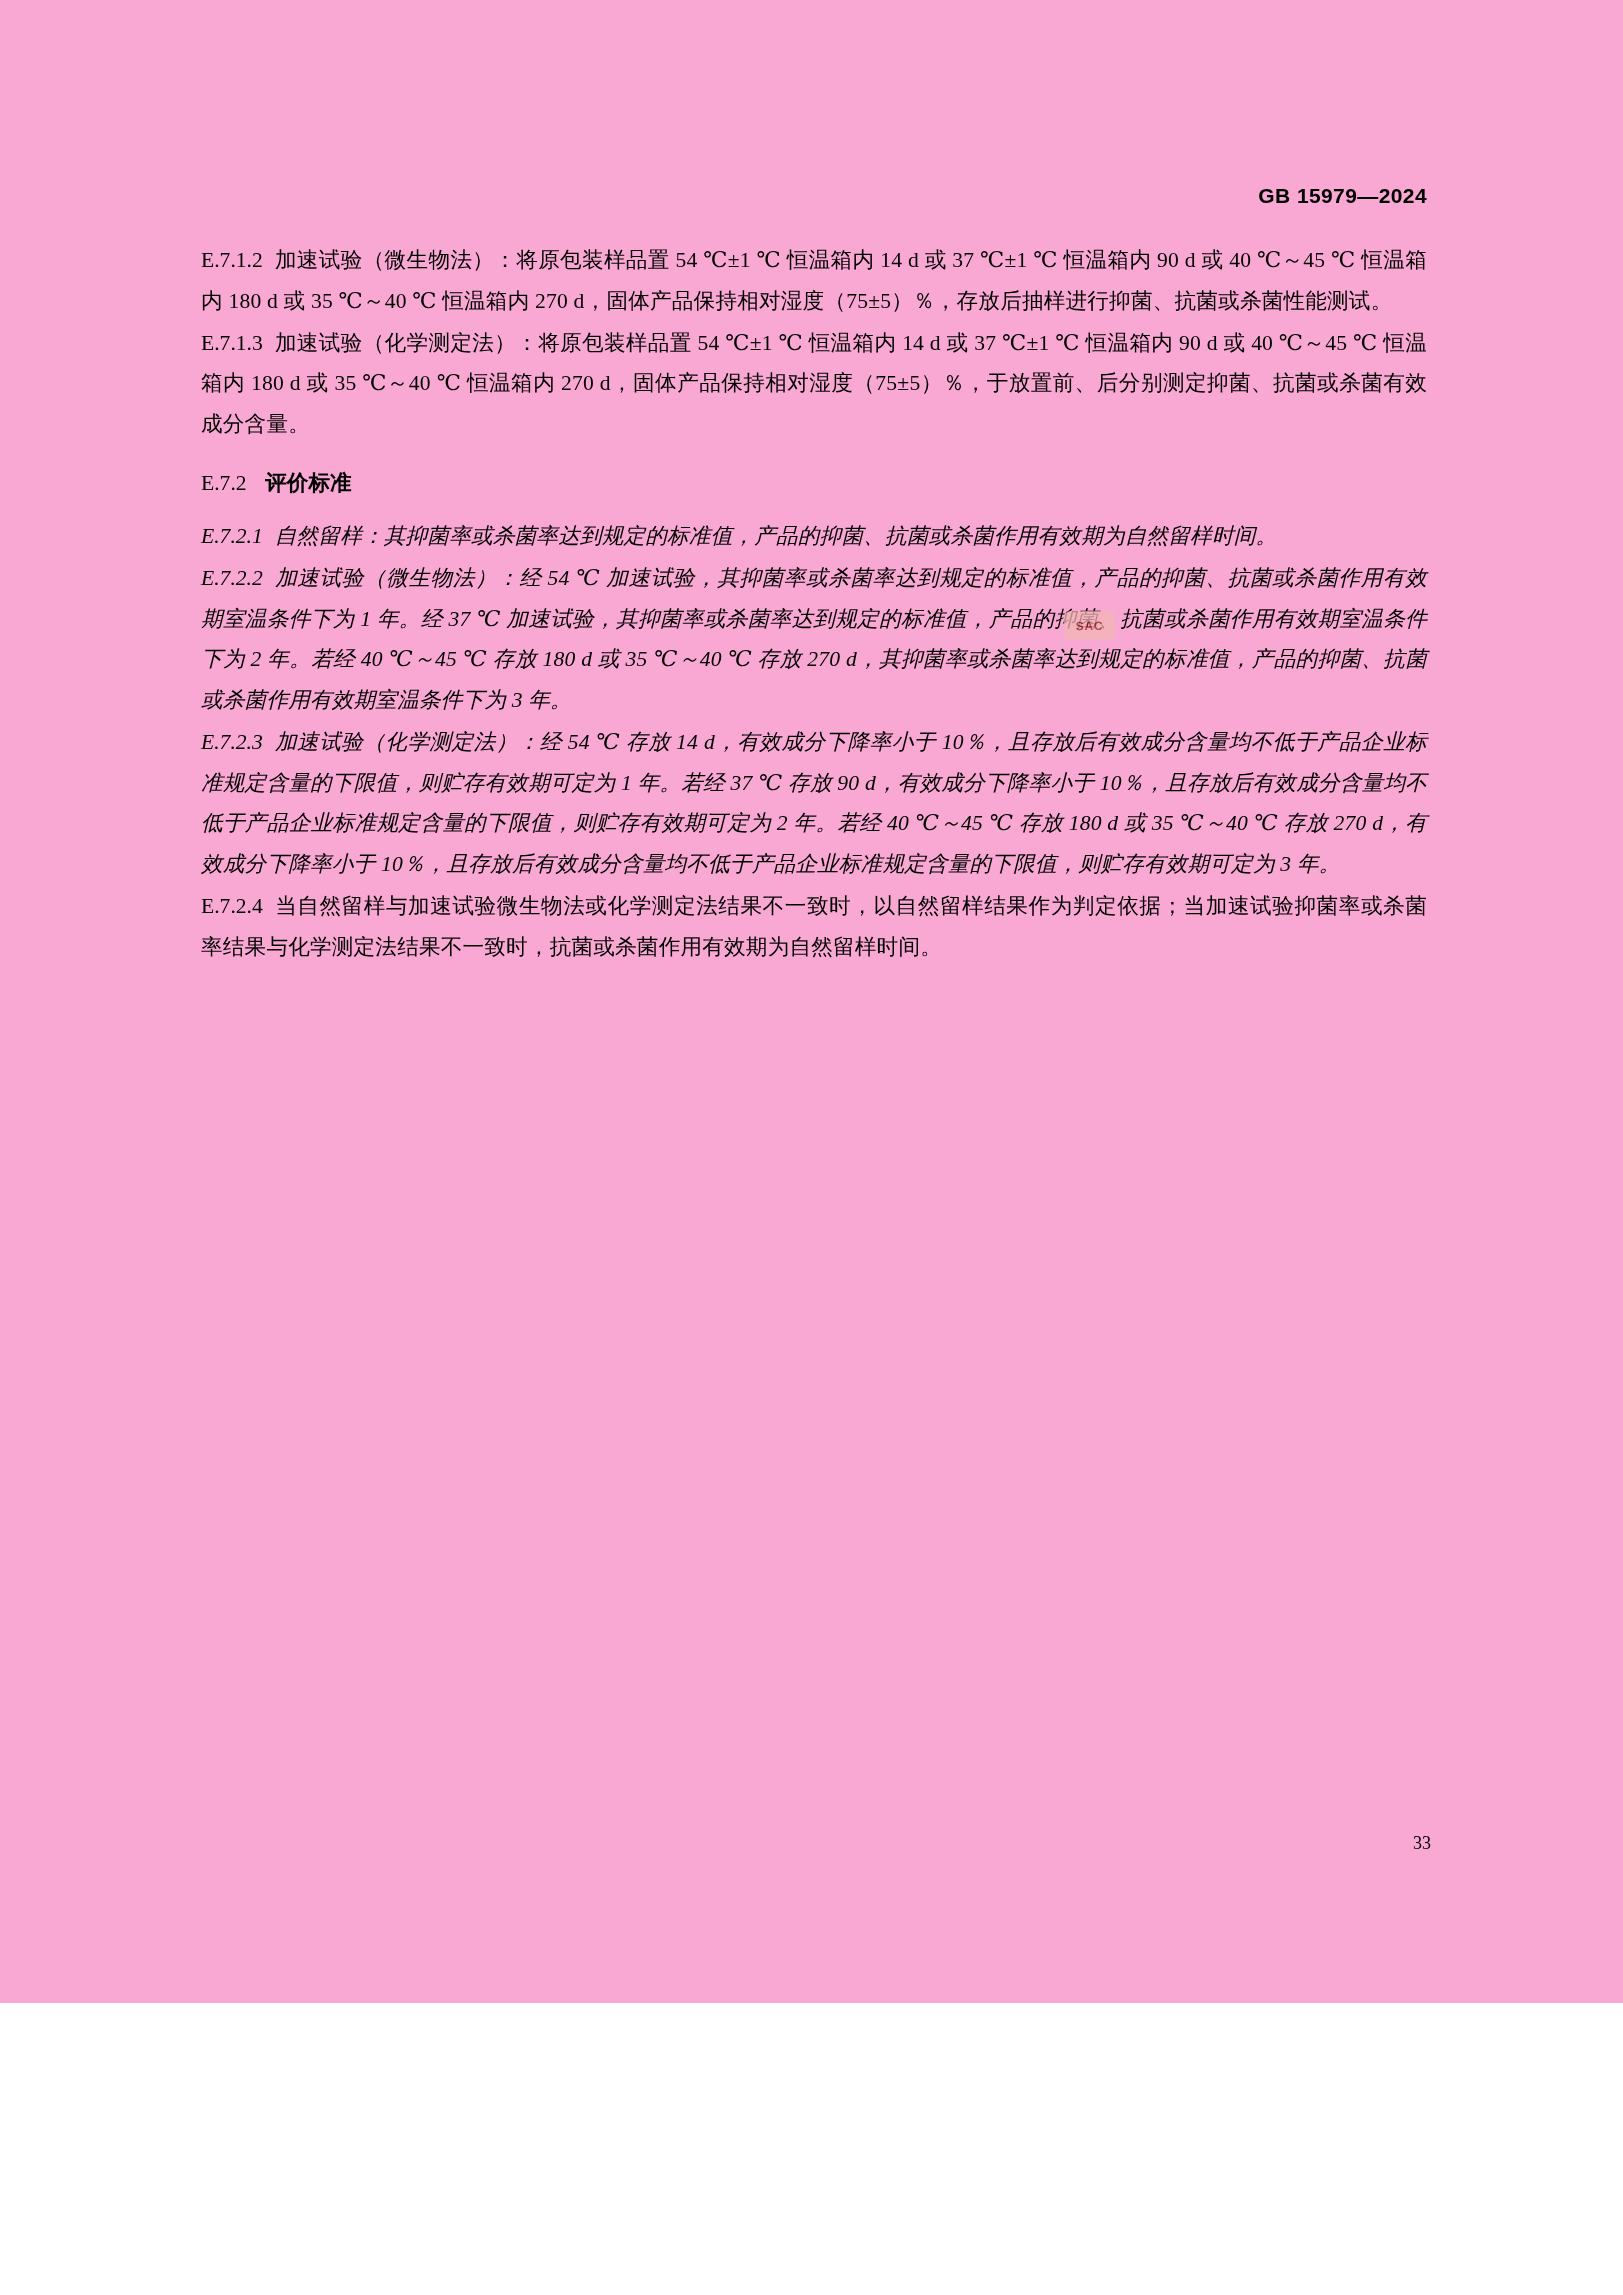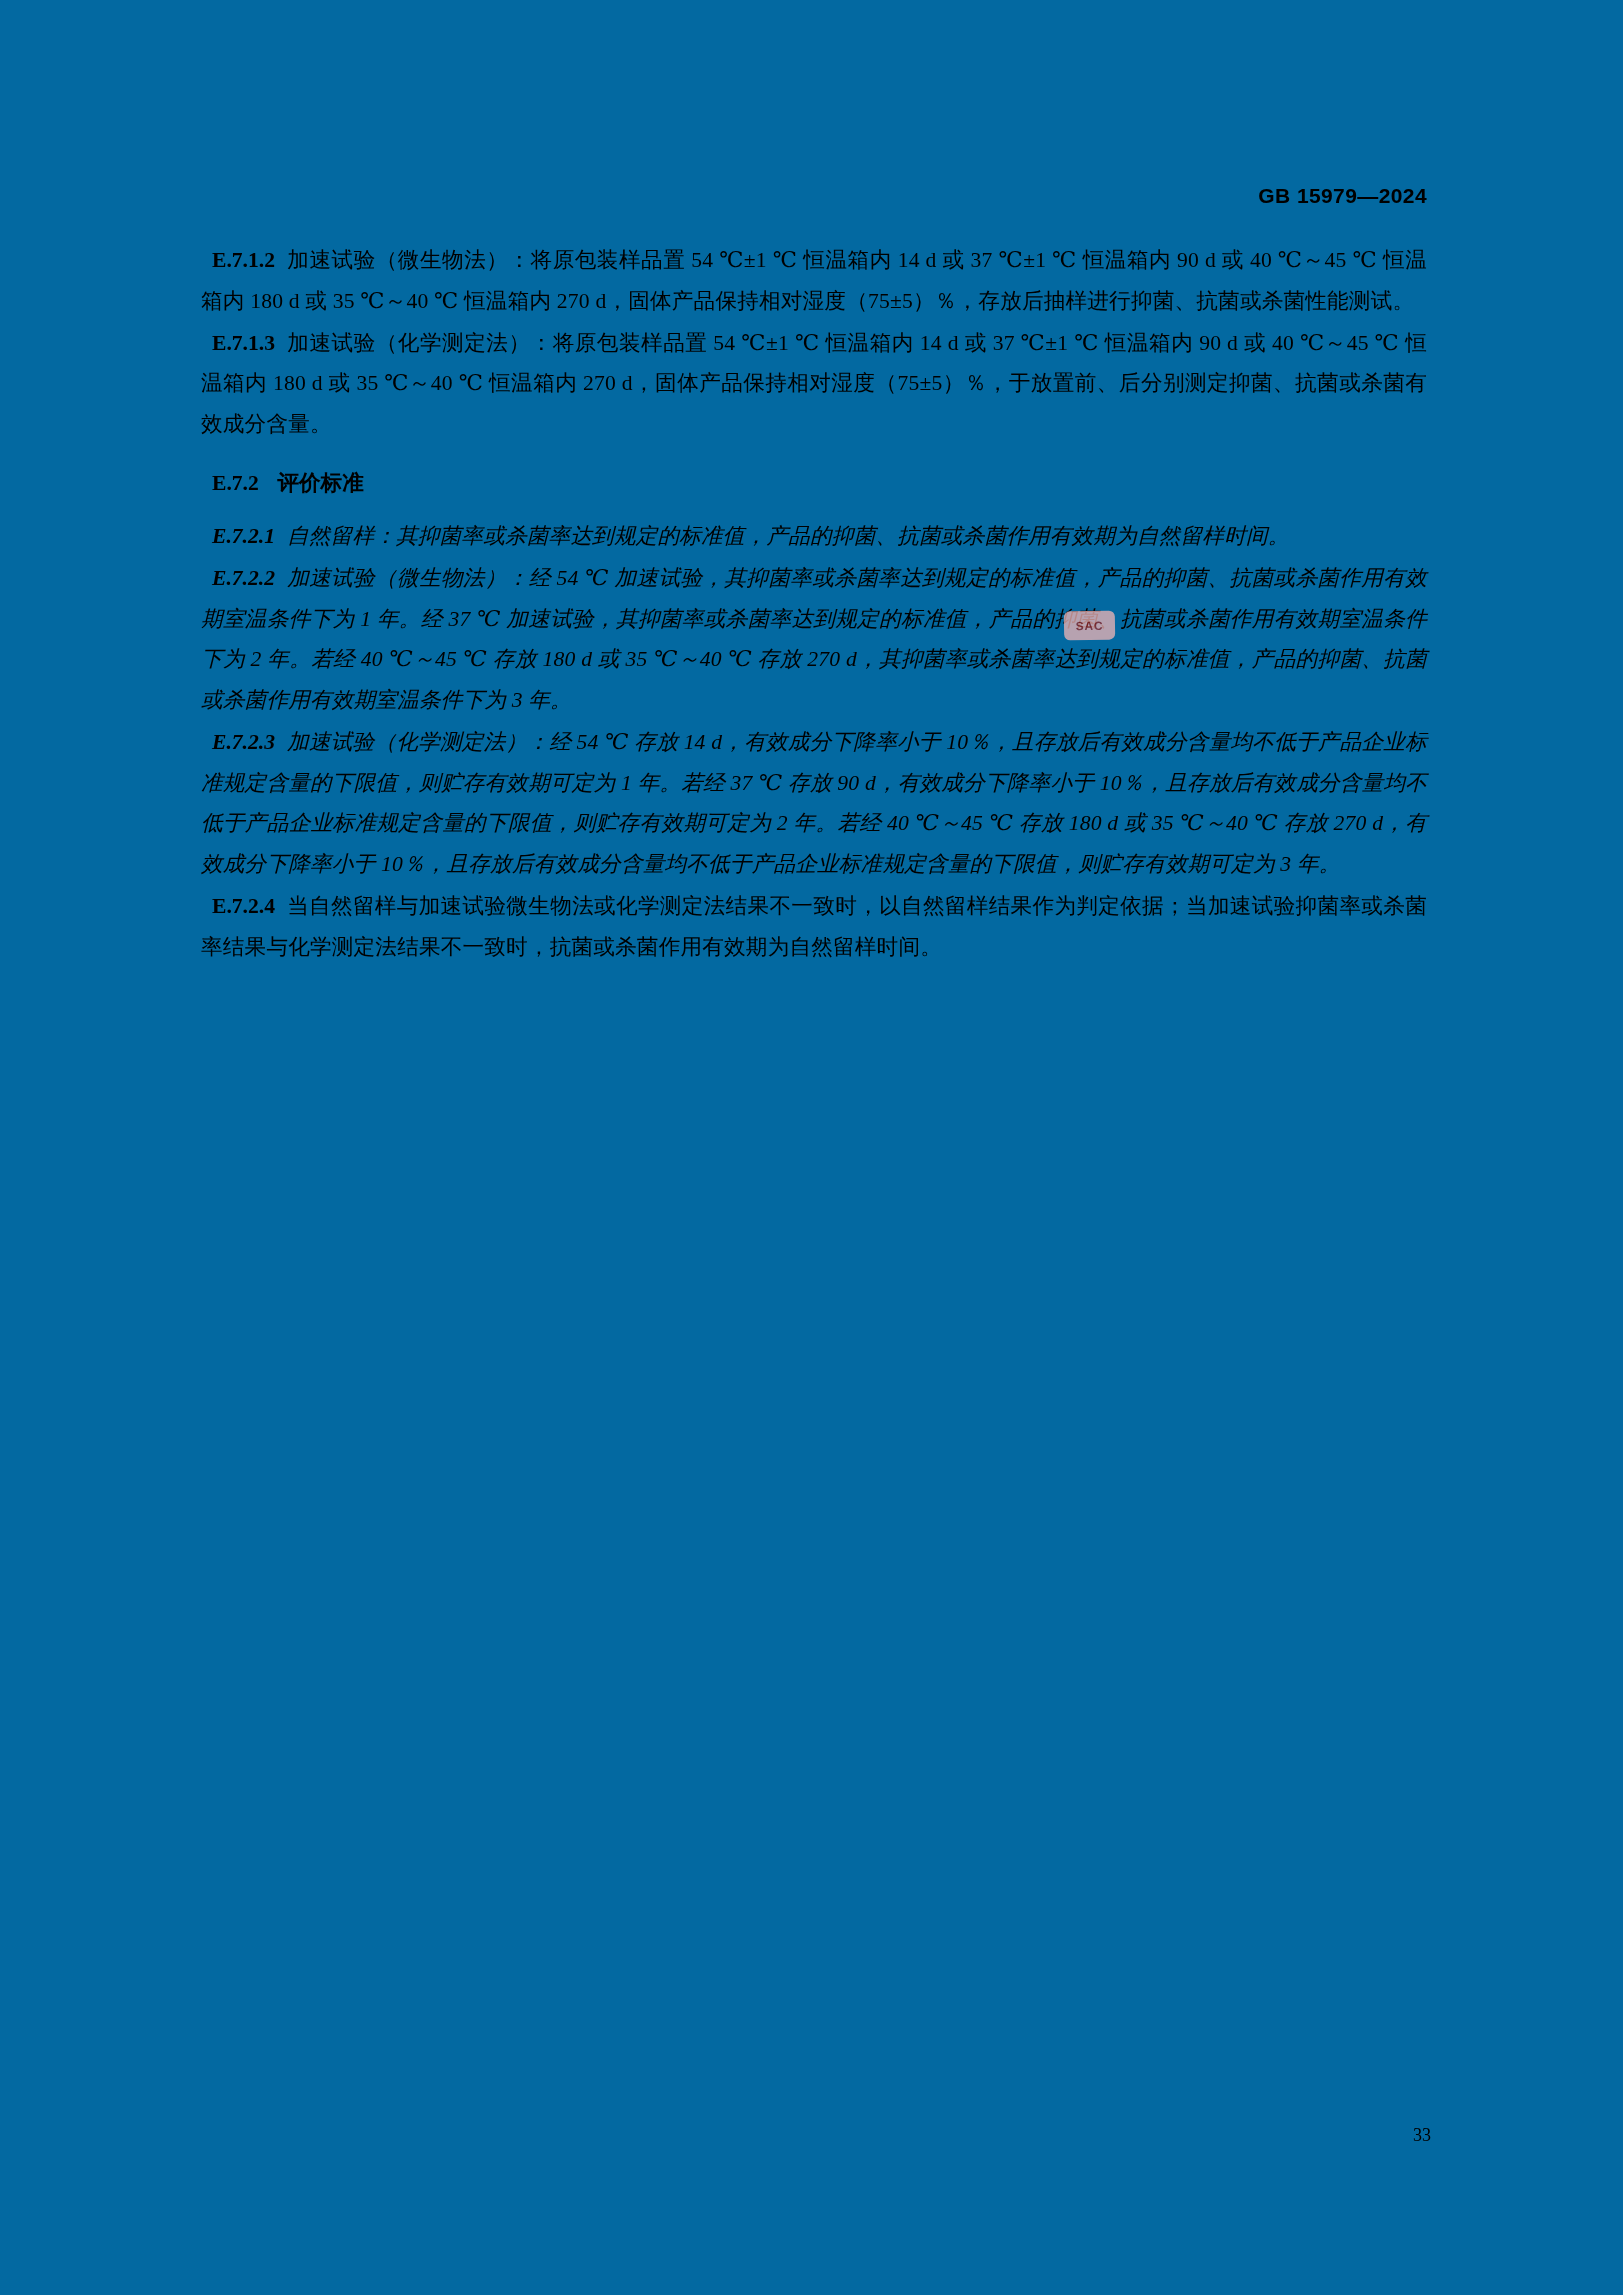--- a/index.html
+++ b/index.html
@@ -11,22 +11,22 @@
     width: 1623px;
     height: 2295px;
     position: relative;
     font-family: "Liberation Serif", "DejaVu Serif", serif;
     color: #000000;
   }
   .page {
     position: absolute;
     left: 0; top: 0;
     width: 1623px;
-    height: 2295px;
-    background: #0369a1;
+    height: 2003px;
+    background: #f9a8d4;
   }
   .content {
     position: absolute;
     left: 201px;
     top: 184px;
     width: 1226px;
   }
   .header {
     text-align: right;
     font-family: "Liberation Sans", "DejaVu Sans", sans-serif;
@@ -39,24 +39,23 @@
   .para {
     font-size: 21.6px;
     line-height: 1.88;
     text-align: justify;
     text-justify: inter-ideograph;
     margin: 0 0 1.7px 0;
     letter-spacing: 0.2px;
   }
   .num {
     font-family: "Liberation Serif", "DejaVu Serif", serif;
-    font-weight: bold;
+    font-weight: normal;
     margin-right: 12px;
     letter-spacing: 0;
-    margin-left: 11px;
   }
   .heading {
     font-size: 21.6px;
     line-height: 1.88;
     font-weight: bold;
     margin: 18.6px 0 12px 0;
   }
   .heading .num {
     margin-right: 18.6px;
   }

